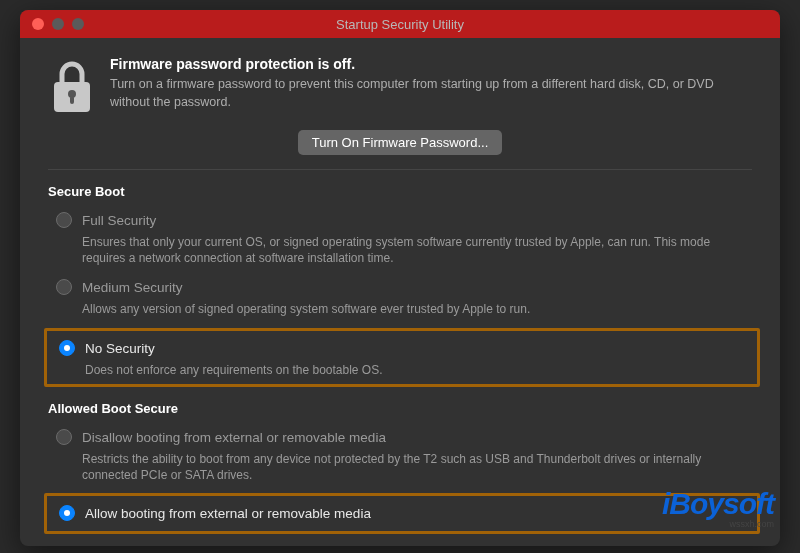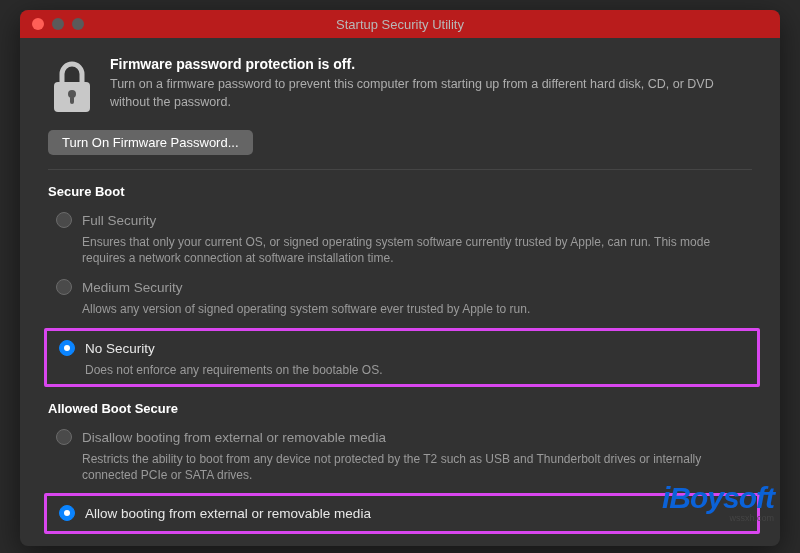--- a/index.html
+++ b/index.html
@@ -67,21 +67,21 @@
       color: #fff;
       margin-bottom: 4px;
     }
     .fw-text p {
       font-size: 12.5px;
       color: #aeaeae;
       line-height: 1.4;
     }
     .btnrow {
       display: flex;
-      justify-content: flex-start;
+      justify-content: center;
       padding: 0 0 14px 0;
     }
     .mac-btn {
       background: #656565;
       color: #fff;
       border: none;
       border-radius: 5px;
       font-size: 13px;
       padding: 5px 14px;
       cursor: pointer;
@@ -130,29 +130,29 @@
       color: #e8e8e8;
     }
     .radio-label.dim { color: #9a9a9a; }
     .radio-desc {
       font-size: 12px;
       color: #9a9a9a;
       line-height: 1.35;
       padding: 0 0 8px 34px;
     }
     .highlight {
-      border: 3px solid #d946ef;
+      border: 3px solid #a16207;
       border-radius: 2px;
       padding: 4px 8px 4px 4px;
       margin: 2px -8px 2px -4px;
     }
     .watermark {
       position: absolute;
       right: 26px;
-      bottom: 30px;
+      bottom: 24px;
       font-family: "Arial Black", Arial, sans-serif;
       color: #0b62d8;
     }
     .watermark .big {
       font-size: 30px;
       font-weight: 900;
       font-style: italic;
       letter-spacing: -1px;
     }
     .watermark .small {

